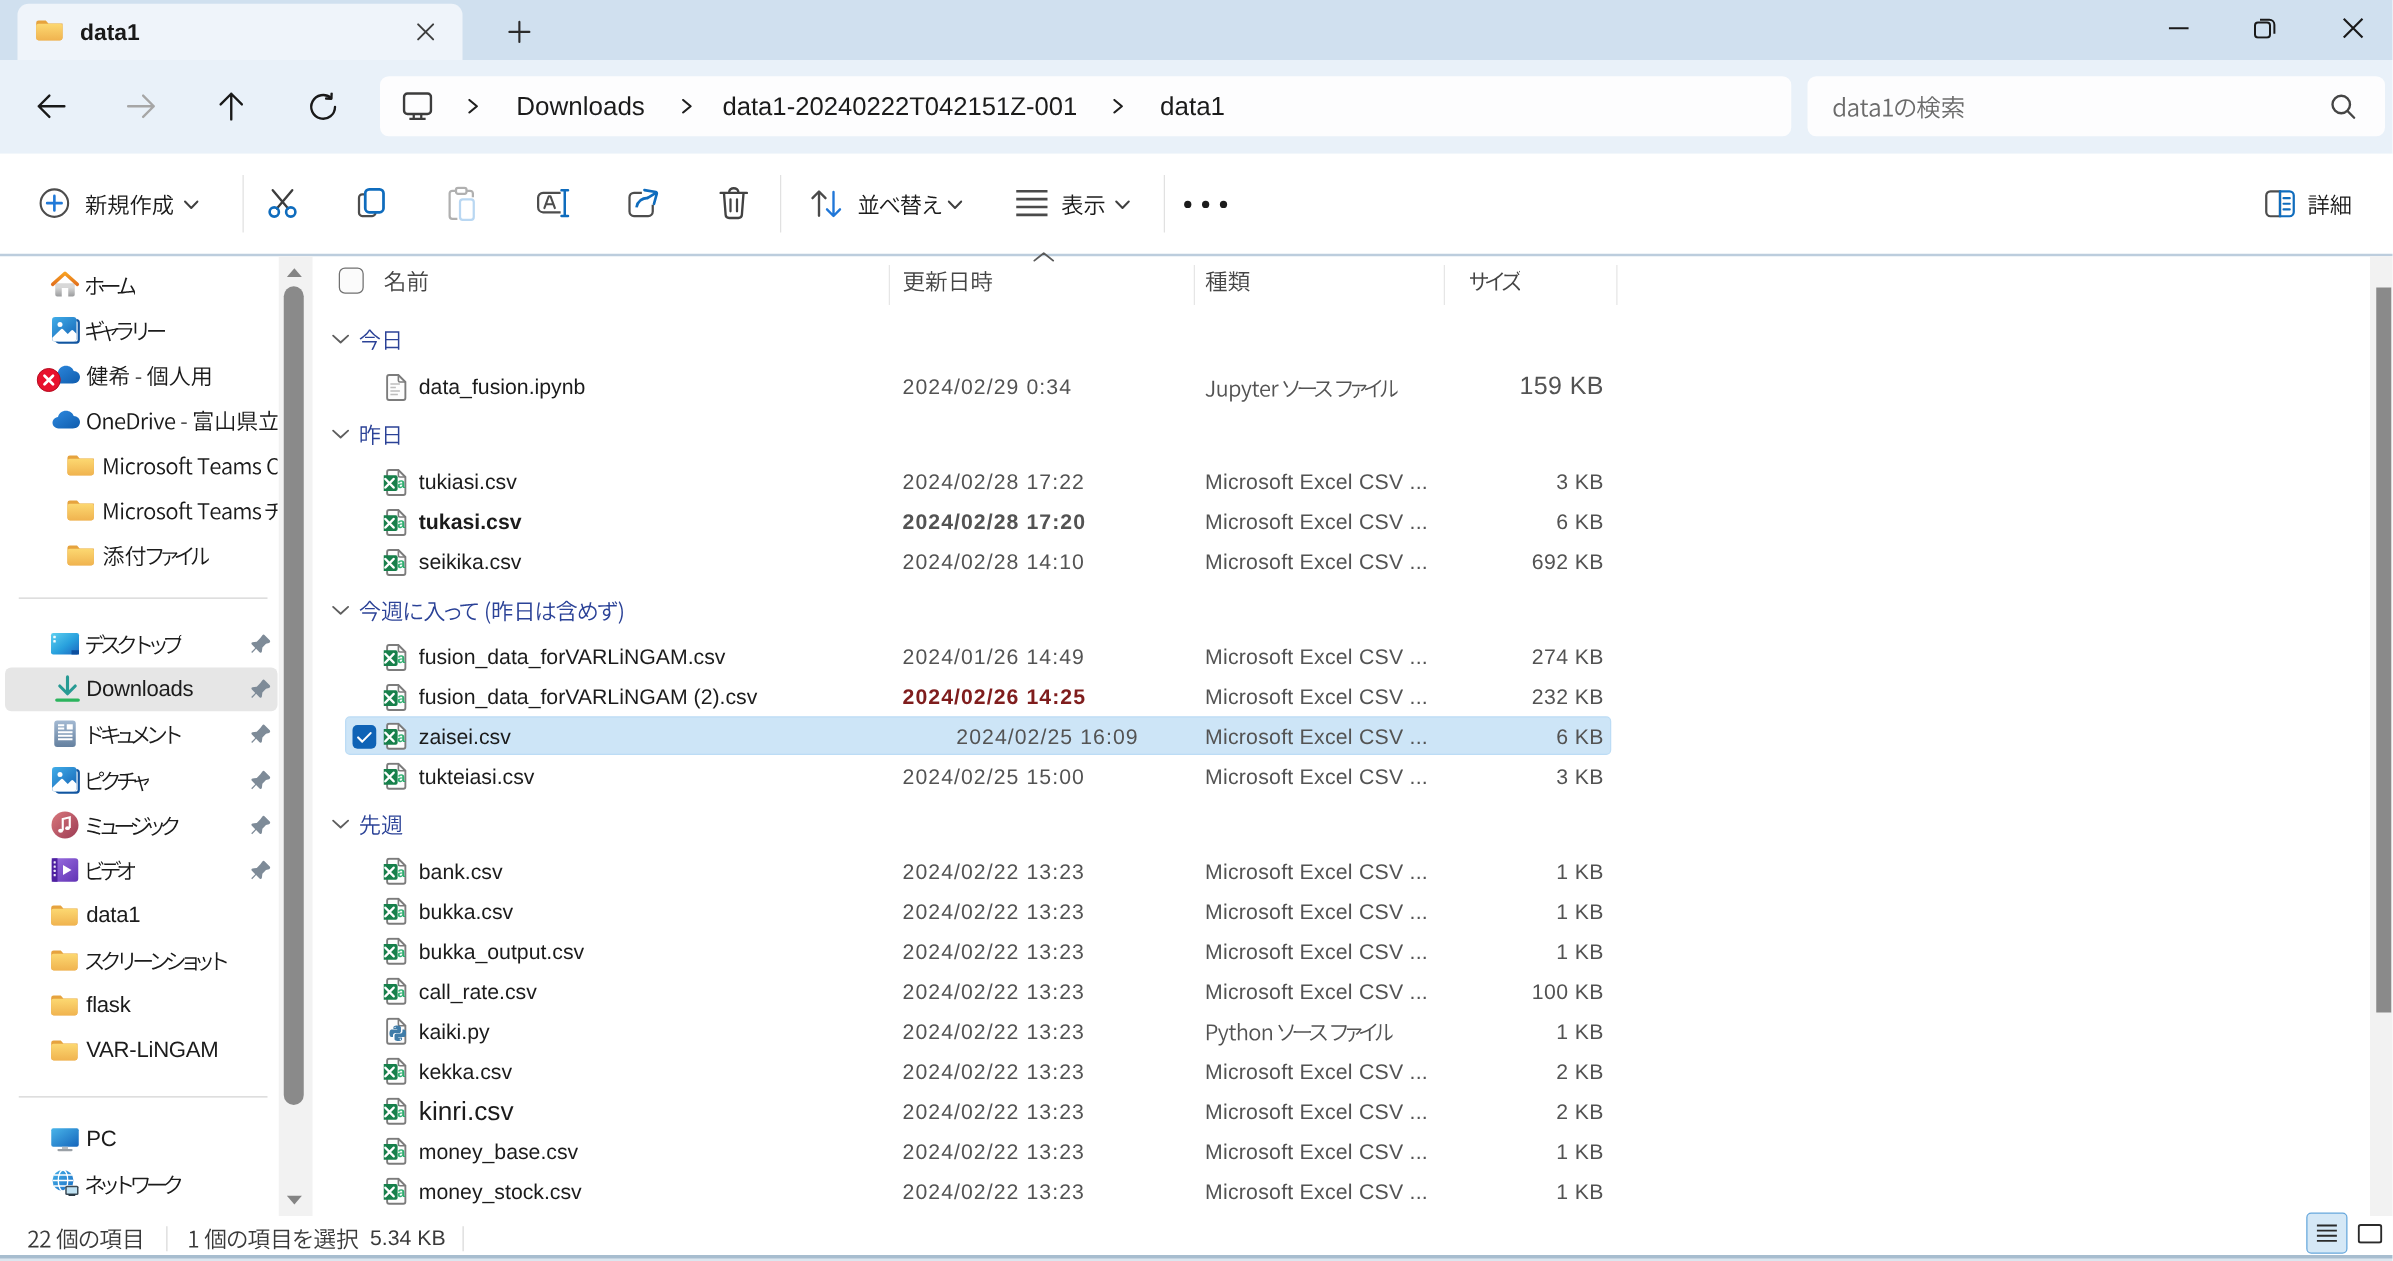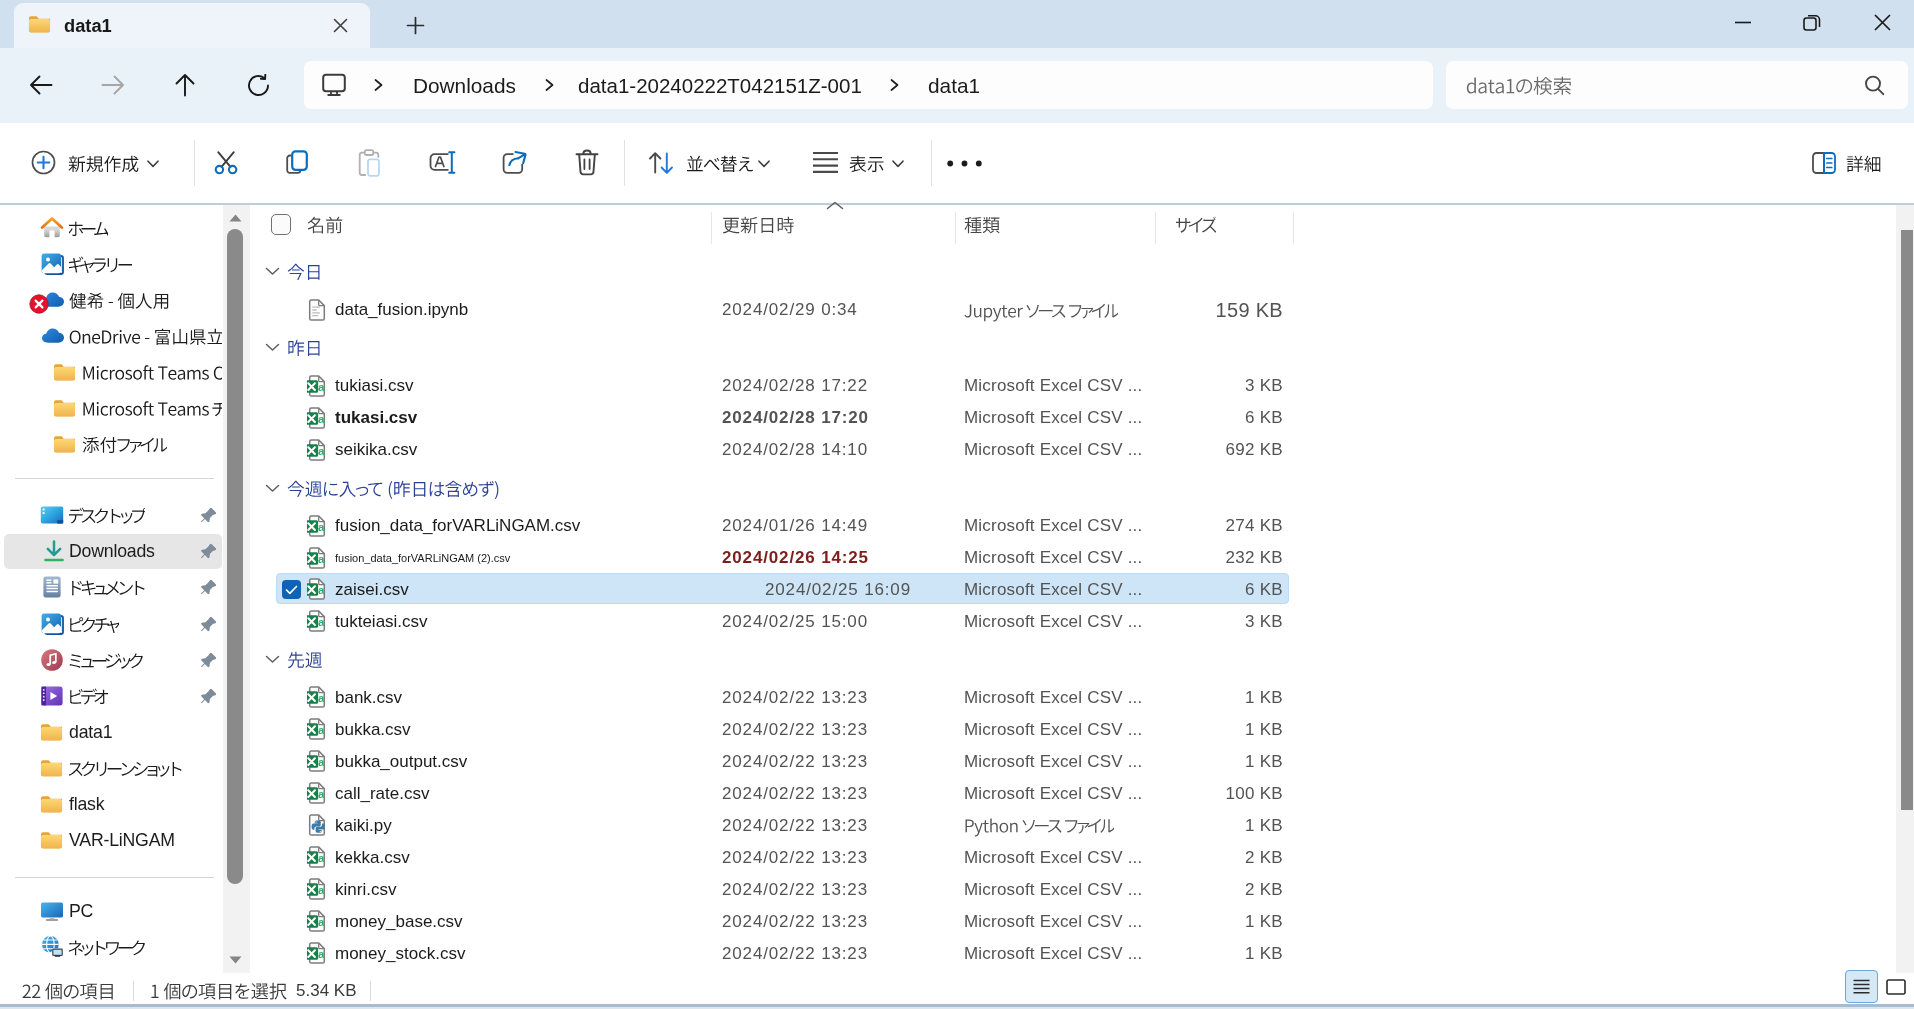--- a/index.html
+++ b/index.html
@@ -549,21 +549,21 @@
 <div class="ab" style="left:722px;top:526.0px;transform:translateY(-50%);font-size:17px;font-weight:400;color:#535353;letter-spacing:0.85px;white-space:nowrap">2024/01/26 14:49</div>
 <div class="ab" style="left:964px;top:526.0px;transform:translateY(-50%);font-size:17px;font-weight:400;color:#535353;letter-spacing:0.2px;white-space:nowrap">Microsoft Excel CSV ...</div>
 <div class="ab" style="right:631px;top:526.0px;transform:translateY(-50%);font-size:17px;font-weight:400;color:#535353;letter-spacing:0.3px;white-space:nowrap">274 KB</div>
 <svg class="ab" style="left:307px;top:546.5px" width="20" height="22" viewBox="0 0 18.6 22">
     <path d="M2 2.6 a1.6 1.6 0 0 1 1.6 -1.6 H11 L16.6 6.6 V19.4 a1.6 1.6 0 0 1 -1.6 1.6 H3.6 a1.6 1.6 0 0 1 -1.6 -1.6 z" fill="#fdfdfd" stroke="#7c7c7c" stroke-width="1.5"></path>
     <path d="M11 1.2 V5.4 a1.2 1.2 0 0 0 1.2 1.2 h4.2" fill="none" stroke="#7c7c7c" stroke-width="1.3"></path>
     <rect x="-2.6" y="5.2" width="13" height="12.6" rx="1.6" fill="#17804b"></rect>
     <path d="M0.6 8.2 L7.2 15 M7.2 8.2 L0.6 15" stroke="#fff" stroke-width="2" stroke-linecap="round"></path>
     <text x="10.2" y="15.6" font-family="Liberation Sans" font-size="11.5" font-weight="bold" fill="#2fae70">a</text>
   </svg>
-<div class="ab" style="left:335px;top:558.0px;transform:translateY(-50%);font-size:11px;font-weight:400;color:#1b1b1b;white-space:nowrap">fusion_data_forVARLiNGAM (2).csv</div>
+<div class="ab" style="left:335px;top:558.0px;transform:translateY(-50%);font-size:17px;font-weight:400;color:#1b1b1b;white-space:nowrap">fusion_data_forVARLiNGAM (2).csv</div>
 <div class="ab" style="left:722px;top:558.0px;transform:translateY(-50%);font-size:17px;font-weight:700;color:#7f1d1d;letter-spacing:0.85px;white-space:nowrap">2024/02/26 14:25</div>
 <div class="ab" style="left:964px;top:558.0px;transform:translateY(-50%);font-size:17px;font-weight:400;color:#535353;letter-spacing:0.2px;white-space:nowrap">Microsoft Excel CSV ...</div>
 <div class="ab" style="right:631px;top:558.0px;transform:translateY(-50%);font-size:17px;font-weight:400;color:#535353;letter-spacing:0.3px;white-space:nowrap">232 KB</div>
 <svg class="ab" style="left:307px;top:578.0px" width="20" height="22" viewBox="0 0 18.6 22">
     <path d="M2 2.6 a1.6 1.6 0 0 1 1.6 -1.6 H11 L16.6 6.6 V19.4 a1.6 1.6 0 0 1 -1.6 1.6 H3.6 a1.6 1.6 0 0 1 -1.6 -1.6 z" fill="#fdfdfd" stroke="#7c7c7c" stroke-width="1.5"></path>
     <path d="M11 1.2 V5.4 a1.2 1.2 0 0 0 1.2 1.2 h4.2" fill="none" stroke="#7c7c7c" stroke-width="1.3"></path>
     <rect x="-2.6" y="5.2" width="13" height="12.6" rx="1.6" fill="#17804b"></rect>
     <path d="M0.6 8.2 L7.2 15 M7.2 8.2 L0.6 15" stroke="#fff" stroke-width="2" stroke-linecap="round"></path>
     <text x="10.2" y="15.6" font-family="Liberation Sans" font-size="11.5" font-weight="bold" fill="#2fae70">a</text>
   </svg>
@@ -651,21 +651,21 @@
 <div class="ab" style="left:722px;top:857.5px;transform:translateY(-50%);font-size:17px;font-weight:400;color:#535353;letter-spacing:0.85px;white-space:nowrap">2024/02/22 13:23</div>
 <div class="ab" style="left:964px;top:857.5px;transform:translateY(-50%);font-size:17px;font-weight:400;color:#535353;letter-spacing:0.2px;white-space:nowrap">Microsoft Excel CSV ...</div>
 <div class="ab" style="right:631px;top:857.5px;transform:translateY(-50%);font-size:17px;font-weight:400;color:#535353;letter-spacing:0.3px;white-space:nowrap">2 KB</div>
 <svg class="ab" style="left:307px;top:878.0px" width="20" height="22" viewBox="0 0 18.6 22">
     <path d="M2 2.6 a1.6 1.6 0 0 1 1.6 -1.6 H11 L16.6 6.6 V19.4 a1.6 1.6 0 0 1 -1.6 1.6 H3.6 a1.6 1.6 0 0 1 -1.6 -1.6 z" fill="#fdfdfd" stroke="#7c7c7c" stroke-width="1.5"></path>
     <path d="M11 1.2 V5.4 a1.2 1.2 0 0 0 1.2 1.2 h4.2" fill="none" stroke="#7c7c7c" stroke-width="1.3"></path>
     <rect x="-2.6" y="5.2" width="13" height="12.6" rx="1.6" fill="#17804b"></rect>
     <path d="M0.6 8.2 L7.2 15 M7.2 8.2 L0.6 15" stroke="#fff" stroke-width="2" stroke-linecap="round"></path>
     <text x="10.2" y="15.6" font-family="Liberation Sans" font-size="11.5" font-weight="bold" fill="#2fae70">a</text>
   </svg>
-<div class="ab" style="left:335px;top:889.5px;transform:translateY(-50%);font-size:17px;font-weight:400;color:#1b1b1b;white-space:nowrap">kinri.csv</div>
+<div class="ab" style="left:335px;top:889.5px;transform:translateY(-50%);font-size:21px;font-weight:400;color:#1b1b1b;white-space:nowrap">kinri.csv</div>
 <div class="ab" style="left:722px;top:889.5px;transform:translateY(-50%);font-size:17px;font-weight:400;color:#535353;letter-spacing:0.85px;white-space:nowrap">2024/02/22 13:23</div>
 <div class="ab" style="left:964px;top:889.5px;transform:translateY(-50%);font-size:17px;font-weight:400;color:#535353;letter-spacing:0.2px;white-space:nowrap">Microsoft Excel CSV ...</div>
 <div class="ab" style="right:631px;top:889.5px;transform:translateY(-50%);font-size:17px;font-weight:400;color:#535353;letter-spacing:0.3px;white-space:nowrap">2 KB</div>
 <svg class="ab" style="left:307px;top:910.0px" width="20" height="22" viewBox="0 0 18.6 22">
     <path d="M2 2.6 a1.6 1.6 0 0 1 1.6 -1.6 H11 L16.6 6.6 V19.4 a1.6 1.6 0 0 1 -1.6 1.6 H3.6 a1.6 1.6 0 0 1 -1.6 -1.6 z" fill="#fdfdfd" stroke="#7c7c7c" stroke-width="1.5"></path>
     <path d="M11 1.2 V5.4 a1.2 1.2 0 0 0 1.2 1.2 h4.2" fill="none" stroke="#7c7c7c" stroke-width="1.3"></path>
     <rect x="-2.6" y="5.2" width="13" height="12.6" rx="1.6" fill="#17804b"></rect>
     <path d="M0.6 8.2 L7.2 15 M7.2 8.2 L0.6 15" stroke="#fff" stroke-width="2" stroke-linecap="round"></path>
     <text x="10.2" y="15.6" font-family="Liberation Sans" font-size="11.5" font-weight="bold" fill="#2fae70">a</text>
   </svg>

